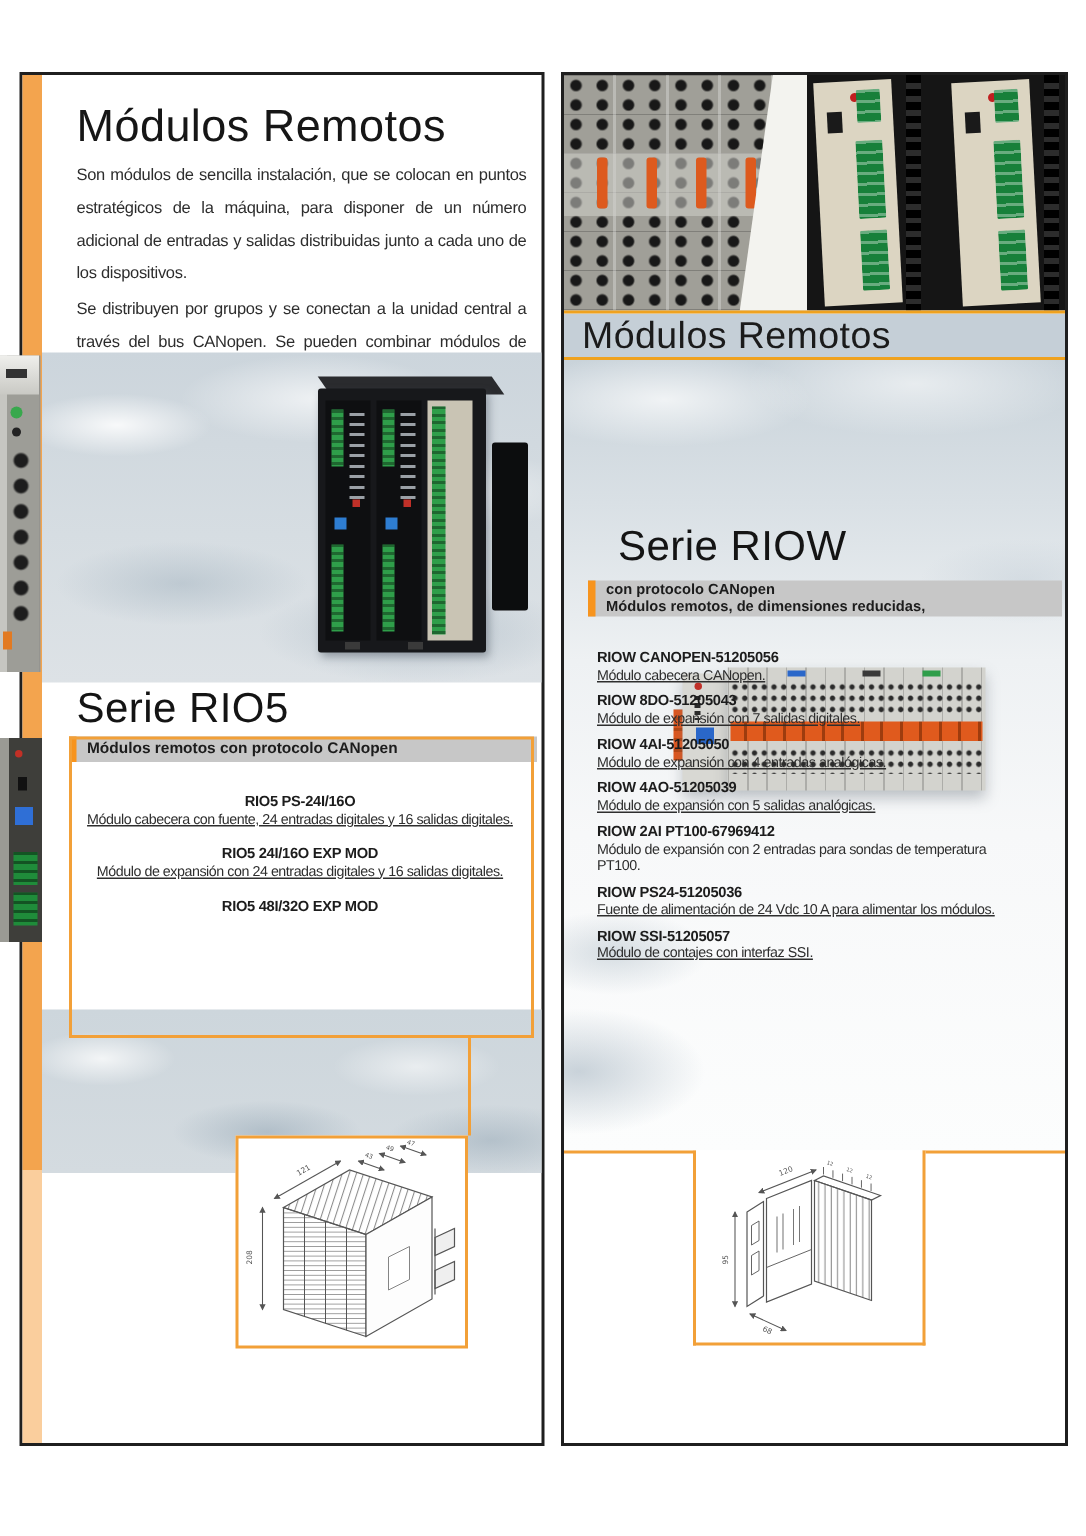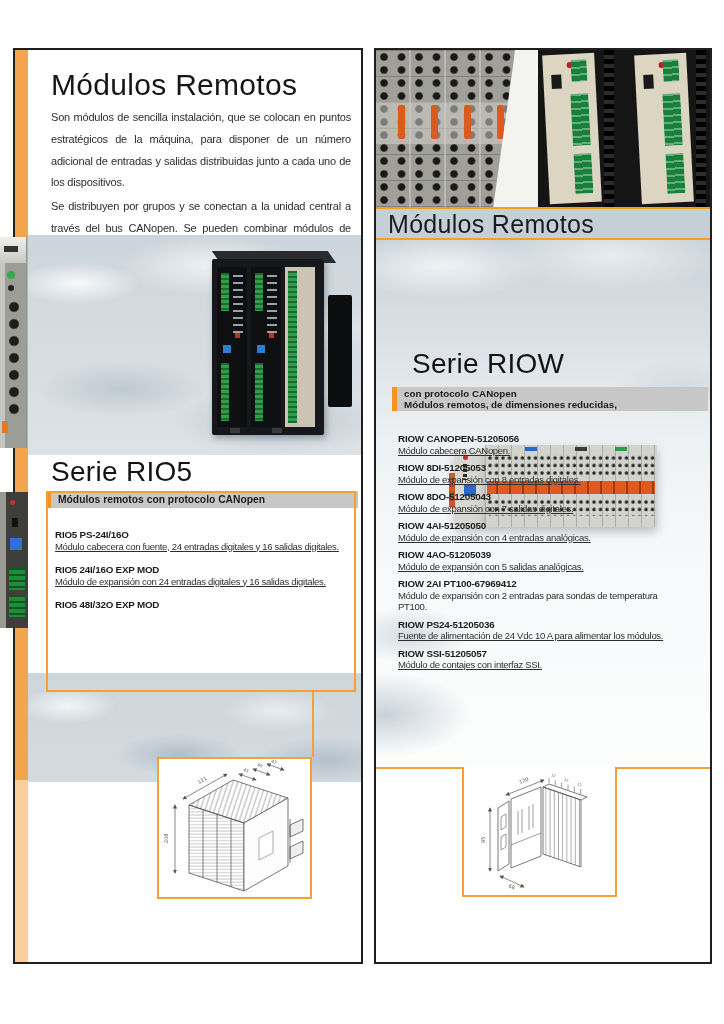--- a/index.html
+++ b/index.html
@@ -52,21 +52,21 @@
 
   .series-title{font-size:28px;color:#141414;letter-spacing:.3px;white-space:nowrap;}
   .series-title-left{left:36px;top:406px;}
 
   .subbar{height:17px;background:#C7C7C7;border-left:5px solid #F7941E;box-sizing:border-box;
           font-size:10.3px;font-weight:bold;color:#1c1c1c;line-height:17px;padding-left:7px;white-space:nowrap;}
   .subbar-left{left:31px;top:441px;right:3px;}
 
   .listbox{left:31px;top:441px;width:310px;height:201px;border:2px solid #F2A038;box-sizing:border-box;z-index:3;}
   .plist{z-index:3;}
-  .plist-left{left:40px;top:479px;width:290px;}
+  .plist-left{left:40px;top:479px;width:290px;text-align:center;}
   .prod{margin-bottom:12px;}
   .prod-name{font-size:9.8px;font-weight:bold;color:#1c1c1c;letter-spacing:-.2px;line-height:11.5px;white-space:nowrap;}
   .prod-desc{font-size:9.5px;color:#2e2e2e;letter-spacing:-.3px;line-height:11.5px;}
   .prod-desc.oneline{white-space:nowrap;text-decoration:underline;}
   .plist-right .prod{margin-bottom:6px;}
 
   .clouds2{left:13px;top:623px;width:333px;height:109px;z-index:1;
     background:
       radial-gradient(70px 26px at 12% 30%, rgba(255,255,255,.75), transparent 70%),
       radial-gradient(90px 30px at 45% 75%, rgba(150,168,182,.55), transparent 70%),
@@ -334,24 +334,20 @@
       <div>con protocolo CANopen</div>
       <div>Módulos remotos, de dimensiones reducidas,</div>
     </div>
 
     <div class="abs plist plist-right">
       <div class="prod">
         <div class="prod-name">RIOW CANOPEN-51205056</div>
         <div class="prod-desc oneline">Módulo cabecera CANopen.</div>
       </div>
       <div class="prod">
-        <div class="prod-name">RIOW 8DI-51205053</div>
-        <div class="prod-desc oneline">Módulo de expansión con 8 entradas digitales.</div>
-      </div>
-      <div class="prod">
         <div class="prod-name">RIOW 8DO-51205043</div>
         <div class="prod-desc oneline">Módulo de expansión con 7 salidas digitales.</div>
       </div>
       <div class="prod">
         <div class="prod-name">RIOW 4AI-51205050</div>
         <div class="prod-desc oneline">Módulo de expansión con 4 entradas analógicas.</div>
       </div>
       <div class="prod">
         <div class="prod-name">RIOW 4AO-51205039</div>
         <div class="prod-desc oneline">Módulo de expansión con 5 salidas analógicas.</div>

